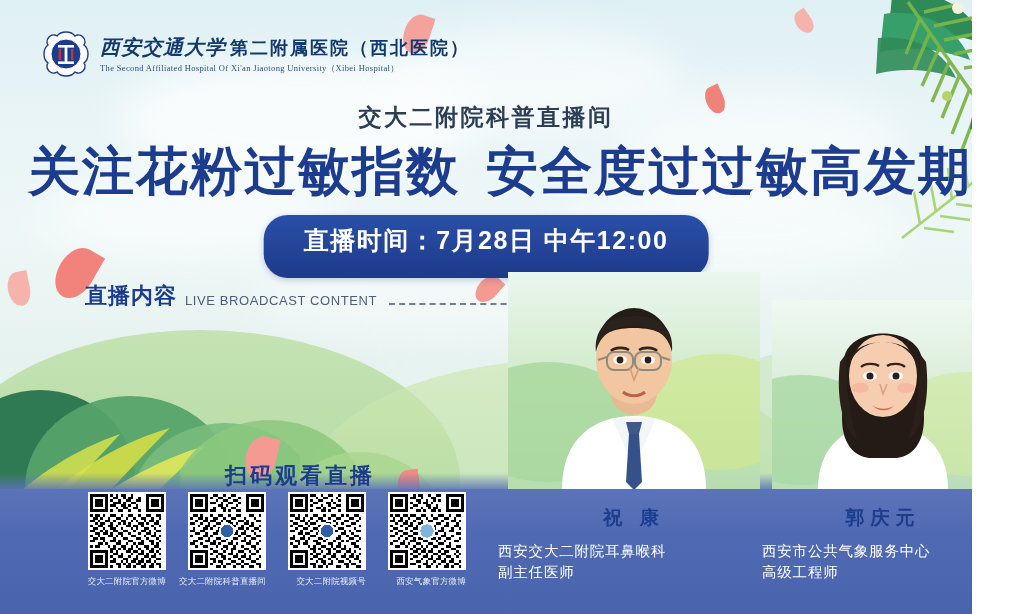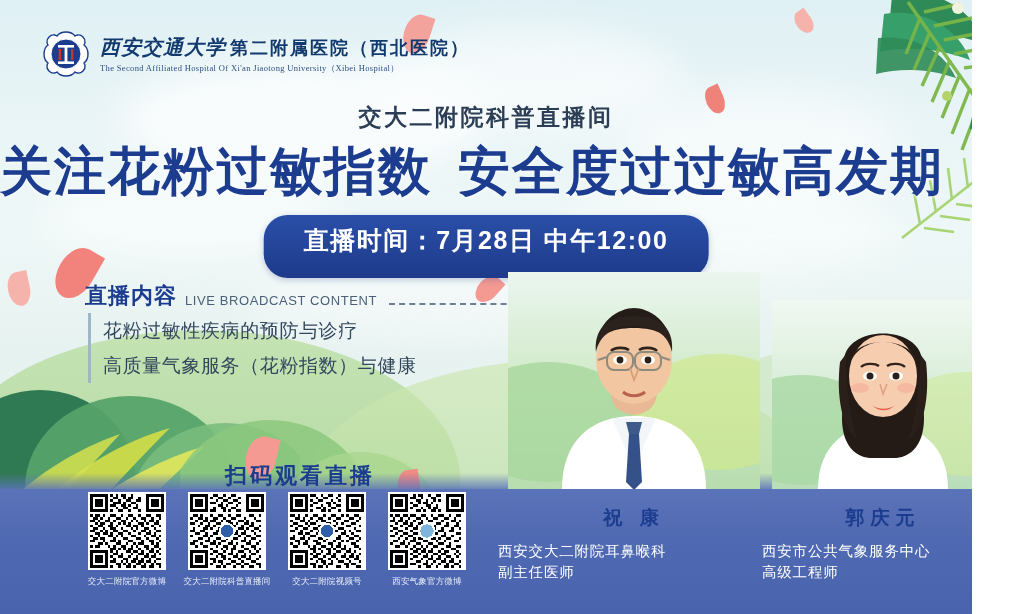--- a/index.html
+++ b/index.html
@@ -66,21 +66,21 @@
     font-size:8.5px;color:#2b4f82;letter-spacing:.35px;white-space:nowrap;
   }
 
   
   .kicker{
     position:absolute;left:0;right:0;top:102px;text-align:center;
     font-size:23px;font-weight:700;color:#2c3e56;letter-spacing:2.5px;
     font-family:"Liberation Sans","DejaVu Sans",sans-serif;
   }
   .headline{
-    position:absolute;left:0;right:0;top:137px;text-align:left;
+    position:absolute;left:0;right:0;top:137px;text-align:right;
     font-size:52px;font-weight:700;color:#1b3c8f;letter-spacing:2px;
     font-family:"Liberation Sans","DejaVu Sans",sans-serif;
     text-shadow:0 2px 3px rgba(255,255,255,.6);
     white-space:nowrap;
   }
   .headline .gap{display:inline-block;width:26px;}
 
   .time-pill{
     position:absolute;left:50%;transform:translateX(-50%);top:215px;
     background:linear-gradient(180deg,#2a4fa8 0%,#1e3a8a 100%);
@@ -113,21 +113,21 @@
   .content-list{margin:0;padding-top:0;}
   ul.content-list{padding-left:12px;}
 
   
   .qr-title{
     position:absolute;left:225px;top:461px;
     font-size:22px;font-weight:700;color:#1b3c8f;letter-spacing:3px;
     white-space:nowrap;
   }
   .qr-row{position:absolute;left:88px;top:492px;display:flex;gap:22px;}
-  .qr-item{display:flex;flex-direction:column;align-items:center;width:78px;}
+  .qr-item{display:flex;flex-direction:column;align-items:flex-end;width:78px;}
   .qr-img{width:78px;height:78px;background:#fff;padding:2px;box-sizing:border-box;}
   .qr-cap{
     margin-top:6px;font-size:8.5px;color:#e9eefb;letter-spacing:.2px;white-space:nowrap;
   }
 
   
   .portrait{position:absolute;overflow:hidden;}
   .p-left{left:508px;top:272px;width:252px;height:217px;}
   .p-right{left:772px;top:300px;width:222px;height:189px;}
 
@@ -320,24 +320,20 @@
   </div>
 
   <div class="time-pill">直播时间：7月28日 中午12:00</div>
 
   <div class="content-head">
     <span class="cn">直播内容</span>
     <span class="en">LIVE BROADCAST CONTENT</span>
     <span class="dashline"></span>
   </div>
 
-  <ul class="content-list">
-    <li>花粉过敏性疾病的预防与诊疗</li>
-    <li>高质量气象服务（花粉指数）与健康</li>
-  </ul>
 
   <div class="portrait p-left">
     <svg width="252" height="217" viewBox="0 0 252 217">
       <defs>
         <linearGradient id="bgL" x1="0" y1="0" x2="0" y2="1">
           <stop offset="0%" stop-color="#eaf6ef"></stop>
             <stop offset="55%" stop-color="#cfe9c5"></stop>
           <stop offset="100%" stop-color="#b7dcae"></stop>
         </linearGradient>
         <clipPath id="clipL">

